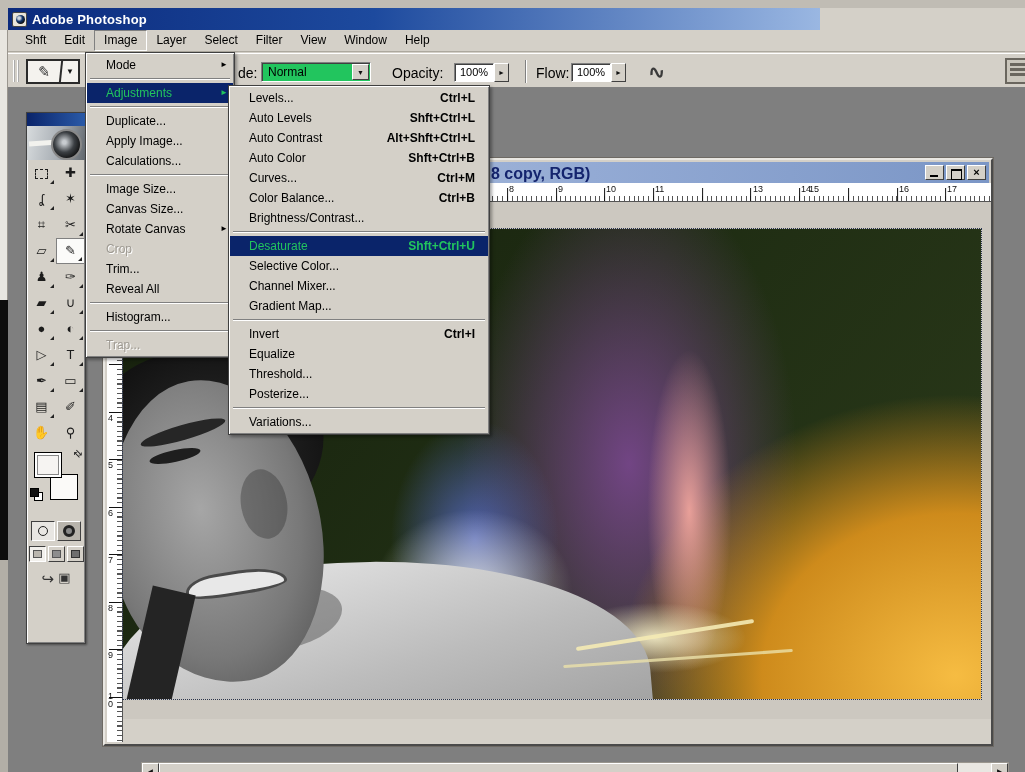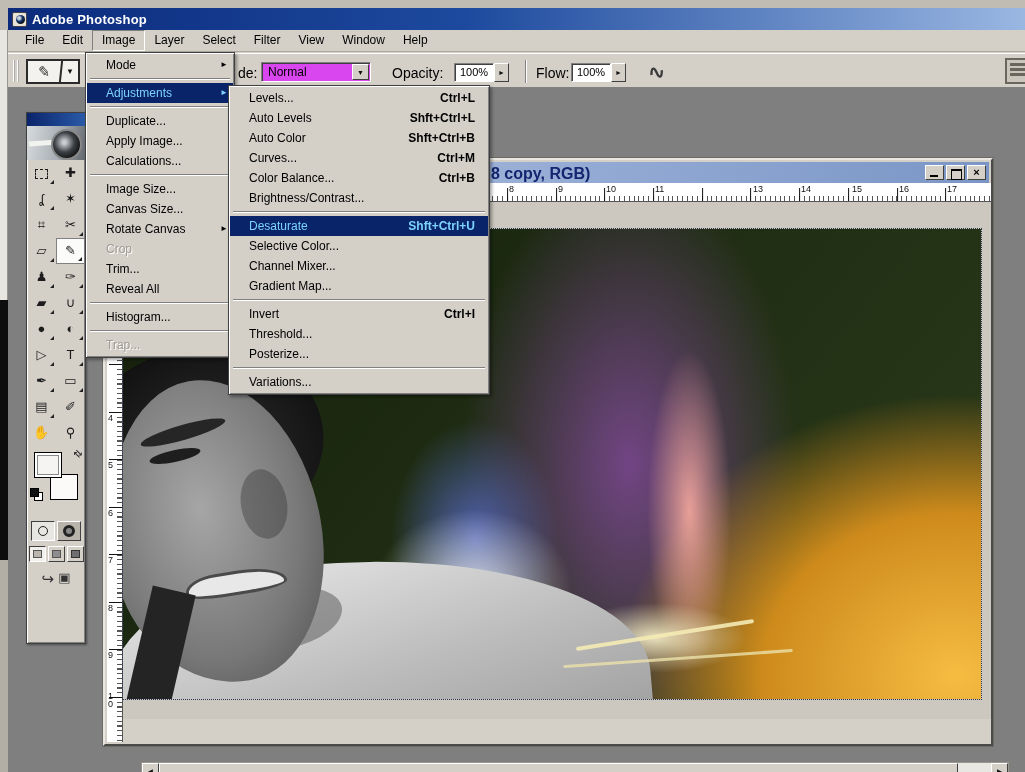--- a/index.html
+++ b/index.html
@@ -9,42 +9,42 @@
 
   
   .left-strip { position:absolute; left:0; top:30px; width:8px; height:270px; background:#e8e6e0; border-right:1px solid #9a968e; }
   .left-strip-black { position:absolute; left:0; top:300px; width:8px; height:260px; background:#0e0e0e; }
   .left-strip-gray { position:absolute; left:0; top:560px; width:8px; height:212px; background:#b2aea6; }
 
   
   .app { position:absolute; left:8px; top:8px; width:1017px; height:764px; background:#d4d0c8; }
   .workspace { position:absolute; left:0; top:80px; width:1017px; height:684px; background:#7f7f7f; }
 
-  .titlebar { position:absolute; left:0; top:0; width:1017px; height:22px;
+  .titlebar { position:absolute; left:0; top:0; width:812px; height:22px;
     background:linear-gradient(90deg,#0b2a7c 0%,#1d4a9e 45%,#9ab7e2 100%);
     display:flex; align-items:center; padding-left:4px; }
   .titlebar .app-icon { width:15px; height:15px; margin-right:5px; background:#e8e4da; border:1px solid #444; border-radius:2px; position:relative; }
   .titlebar .app-icon::after { content:""; position:absolute; right:1px; top:2px; width:9px; height:9px; border-radius:50%;
     background:radial-gradient(circle at 35% 35%, #cfd6de 15%, #12366e 40%, #0a0a0a 75%); }
   .titlebar .title-text { color:#fff; font-weight:bold; font-size:13px; letter-spacing:.2px; }
 
   .menubar { position:absolute; left:0; top:22px; width:1017px; height:22px; background:#d4d0c8; display:flex; align-items:stretch; padding-left:8px; border-bottom:1px solid #aca89e; }
   .menubar .mitem { font-size:12px; line-height:21px; padding:0 9px; color:#000; }
   .menubar .mitem.pressed { border:1px solid; border-color:#808080 #ffffff #ffffff #808080; line-height:19px; background:#d4d0c8; }
 
   
   .optionsbar { position:absolute; left:0; top:45px; width:1017px; height:35px; background:#d4d0c8;
     border-top:1px solid #fff; border-bottom:1px solid #808080; }
   .grip { position:absolute; left:5px; top:6px; width:6px; height:22px;
     border-left:2px ridge #fff; border-right:2px ridge #fff; }
   .tool-preset { position:absolute; left:18px; top:5px; width:54px; height:25px; background:#f4f2ee; border:2px solid #2a2a2a; display:flex; }
   .tool-preset .tp-main { width:34px; border-right:2px solid #2a2a2a; text-align:center; font-size:15px; line-height:21px; color:#333; transform:skewX(-6deg); }
   .tool-preset .tp-arrow { flex:1; font-size:8px; line-height:21px; text-align:center; color:#111; }
   .ob-label { position:absolute; top:11px; font-size:14px; color:#000; }
-  .dropdown { position:absolute; left:253px; top:8px; width:110px; height:20px; background:#d946ef; border:1px solid; border-color:#808080 #fff #fff #808080; box-shadow:inset 1px 1px 0 #404040; }
+  .dropdown { position:absolute; left:253px; top:8px; width:110px; height:20px; background:#22c55e; border:1px solid; border-color:#808080 #fff #fff #808080; box-shadow:inset 1px 1px 0 #404040; }
   .dropdown .dd-text { position:absolute; left:6px; top:2px; font-size:12px; }
   .dropdown .dd-btn { position:absolute; right:1px; top:1px; bottom:1px; width:17px; background:#d4d0c8; border:1px solid; border-color:#fff #404040 #404040 #fff; font-size:7px; text-align:center; line-height:15px; color:#111; }
   .valbox { position:absolute; top:9px; height:19px; width:40px; background:#fff; border:1px solid; border-color:#808080 #fff #fff #808080; box-shadow:inset 1px 1px 0 #404040; font-size:11px; text-align:center; line-height:17px; }
   .spin-btn { position:absolute; top:9px; height:19px; width:15px; background:#d4d0c8; border:1px solid; border-color:#fff #404040 #404040 #fff; font-size:7px; text-align:center; line-height:17px; color:#111; }
   .vsep { position:absolute; top:6px; width:2px; height:23px; border-left:1px solid #808080; border-right:1px solid #fff; }
   .airbrush { position:absolute; left:640px; top:6px; font-size:20px; color:#3a3a3a; transform:rotate(-12deg); font-weight:bold; }
   .palette-well { position:absolute; left:997px; top:4px; width:26px; height:26px; background:#cac6bc; border:2px solid #6a665e; padding:3px 3px; }
   .palette-well i { display:block; height:3px; background:#6a665e; margin-bottom:2px; }
 
   
@@ -84,21 +84,21 @@
   .ir-row .g2 { font-size:13px; }
 
   
   .menu-panel { position:absolute; background:#d4d0c8; border:1px solid #404040;
     box-shadow:inset 1px 1px 0 #ffffff, inset -1px -1px 0 #808080, 2px 2px 3px rgba(0,0,0,.35); padding:2px 1px; z-index:60; }
   #image-menu { left:77px; top:44px; width:150px; }
   #adjustments-menu { left:220px; top:77px; width:262px; }
   .menu-item { position:relative; height:20px; line-height:20px; padding-left:19px; font-size:12px; color:#000; white-space:nowrap; }
   .menu-item .sc { position:absolute; right:13px; top:0;font-weight:bold; }
   .menu-item .arrow { position:absolute; right:5px; top:0; font-size:8px; }
-  .menu-item.hl { background:#0a246a; color:#7dd3fc; }
+  .menu-item.hl { background:#0a246a; color:#22c55e; }
   .menu-item.dis { color:#9e9a92; text-shadow:1px 1px 0 #fff; }
   .msep { height:2px; border-top:1px solid #808080; border-bottom:1px solid #ffffff; margin:3px 3px; }
 
   
   .docwin { position:absolute; left:95px; top:150px; width:890px; height:588px; background:#d4d0c8;
     border:2px solid; border-color:#e9e7e2 #4a4a4a #4a4a4a #e9e7e2; box-shadow:0 0 0 1px #6e6a64; }
   .doc-titlebar { position:absolute; left:2px; top:2px; right:2px; height:21px;
     background:linear-gradient(90deg,#b9c7de 0%,#93aad4 55%,#7b96c6 100%); }
   .doc-title { position:absolute; left:384px; top:3px; font-size:16px; font-weight:bold; color:#14246e; }
   .win-btns { position:absolute; right:3px; top:3px; display:flex; gap:2px; }
@@ -165,21 +165,21 @@
 
   <div class="app">
     <div class="workspace"></div>
 
     <div class="titlebar">
       <span class="app-icon"></span>
       <span class="title-text">Adobe Photoshop</span>
     </div>
 
     <div class="menubar">
-      <span class="mitem">File</span>
+      <span class="mitem">Shft</span>
       <span class="mitem">Edit</span>
       <span class="mitem pressed">Image</span>
       <span class="mitem">Layer</span>
       <span class="mitem">Select</span>
       <span class="mitem">Filter</span>
       <span class="mitem">View</span>
       <span class="mitem">Window</span>
       <span class="mitem">Help</span>
     </div>
 
@@ -278,21 +278,21 @@
       <div class="ruler-h">
         <span class="minor"></span>
           <span class="major"></span>
         <span class="num" style="left:386px;">8</span>
         <span class="num" style="left:435px;">9</span>
         <span class="num" style="left:483px;">10</span>
         <span class="num" style="left:532px;">11</span>
         <span class="num" style="left:581px;margin-top:34px;">12</span>
         <span class="num" style="left:630px;">13</span>
         <span class="num" style="left:678px;">14</span>
-        <span class="num" style="left:729px;">15</span>
+        <span class="num" style="left:686px;">15</span>
         <span class="num" style="left:776px;text-align:right;">16</span>
         <span class="num" style="left:824px;">17</span>
       </div>
       <div class="ruler-v">
         <span class="minor"></span>
           <span class="major"></span>
         <span class="num" style="top:212px;">4</span>
         <span class="num" style="top:259px;">5</span>
         <span class="num" style="top:307px;">6</span>
         <span class="num" style="top:354px;">7</span>
@@ -343,31 +343,33 @@
       <div class="menu-item"><span>Reveal All</span></div>
       <div class="msep"></div>
       <div class="menu-item"><span>Histogram...</span></div>
       <div class="msep"></div>
       <div class="menu-item dis"><span>Trap...</span></div>
     </div>
 
     <div class="menu-panel" id="adjustments-menu">
       <div class="menu-item"><span>Levels...</span><span class="sc">Ctrl+L</span></div>
       <div class="menu-item"><span>Auto Levels</span><span class="sc">Shft+Ctrl+L</span></div>
+      <div class="menu-item"><span>Auto Contrast</span><span class="sc">Alt+Shft+Ctrl+L</span></div>
       <div class="menu-item"><span>Auto Color</span><span class="sc">Shft+Ctrl+B</span></div>
       <div class="menu-item"><span>Curves...</span><span class="sc">Ctrl+M</span></div>
       <div class="menu-item"><span>Color Balance...</span><span class="sc">Ctrl+B</span></div>
       <div class="menu-item"><span>Brightness/Contrast...</span></div>
       <div class="msep"></div>
       <div class="menu-item hl"><span>Desaturate</span><span class="sc">Shft+Ctrl+U</span></div>
       <div class="menu-item"><span>Selective Color...</span></div>
       <div class="menu-item"><span>Channel Mixer...</span></div>
       <div class="menu-item"><span>Gradient Map...</span></div>
       <div class="msep"></div>
       <div class="menu-item"><span>Invert</span><span class="sc">Ctrl+I</span></div>
+      <div class="menu-item"><span>Equalize</span></div>
       <div class="menu-item"><span>Threshold...</span></div>
       <div class="menu-item"><span>Posterize...</span></div>
       <div class="msep"></div>
       <div class="menu-item"><span>Variations...</span></div>
     </div>
 
   </div>
 </div>
 
 </body></html>

